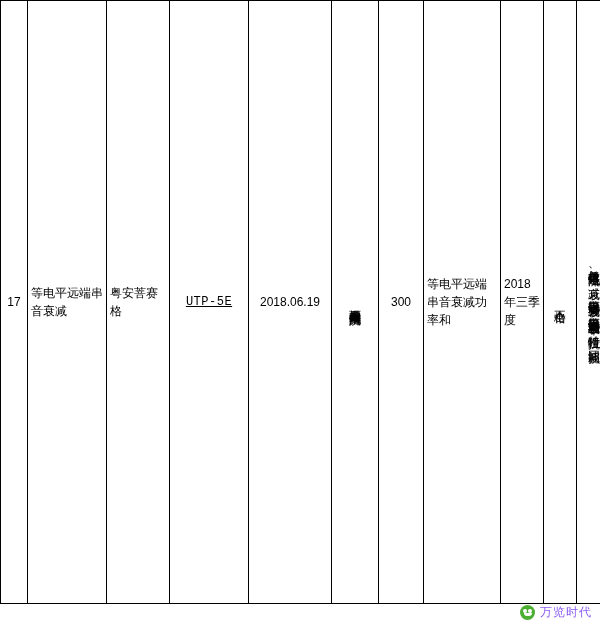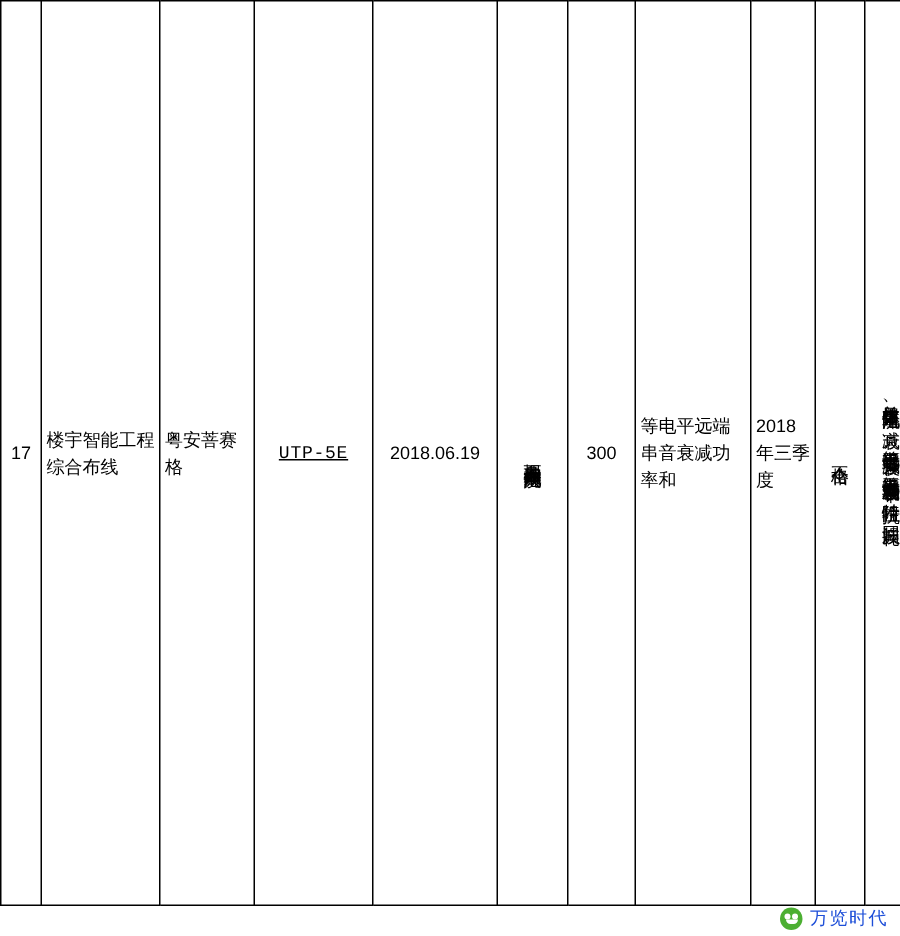--- a/index.html
+++ b/index.html
@@ -132,37 +132,37 @@
     position: absolute;
     left: 3.5px;
     top: 8.5px;
     width: 8px;
     height: 3px;
     border-radius: 0 0 5px 5px;
     background: #ffffff;
   }
   .wm-text {
     font-size: 12px;
-    color: #1d4ed8;
+    color: #8b5cf6;
     letter-spacing: 1px;
     white-space: nowrap;
   }
 </style>
 </head>
 <body>
 
 <div class="sheet">
   <table class="rec-table">
     <tbody>
       <tr>
         <td class="c-no num">
           <span class="cell-inner">17</span>
         </td>
         <td class="c-name wrap-mid">
-          <span class="cell-inner">楼宇智能工程综合布线</span>
+          <span class="cell-inner">等电平远端串音衰减</span>
         </td>
         <td class="c-brand wrap-mid">
           <span class="cell-inner">粤安菩赛格</span>
         </td>
         <td class="c-model model">
           <span class="cell-inner">UTP-5E</span>
         </td>
         <td class="c-date latin">
           <span class="cell-inner">2018.06.19</span>
         </td>

